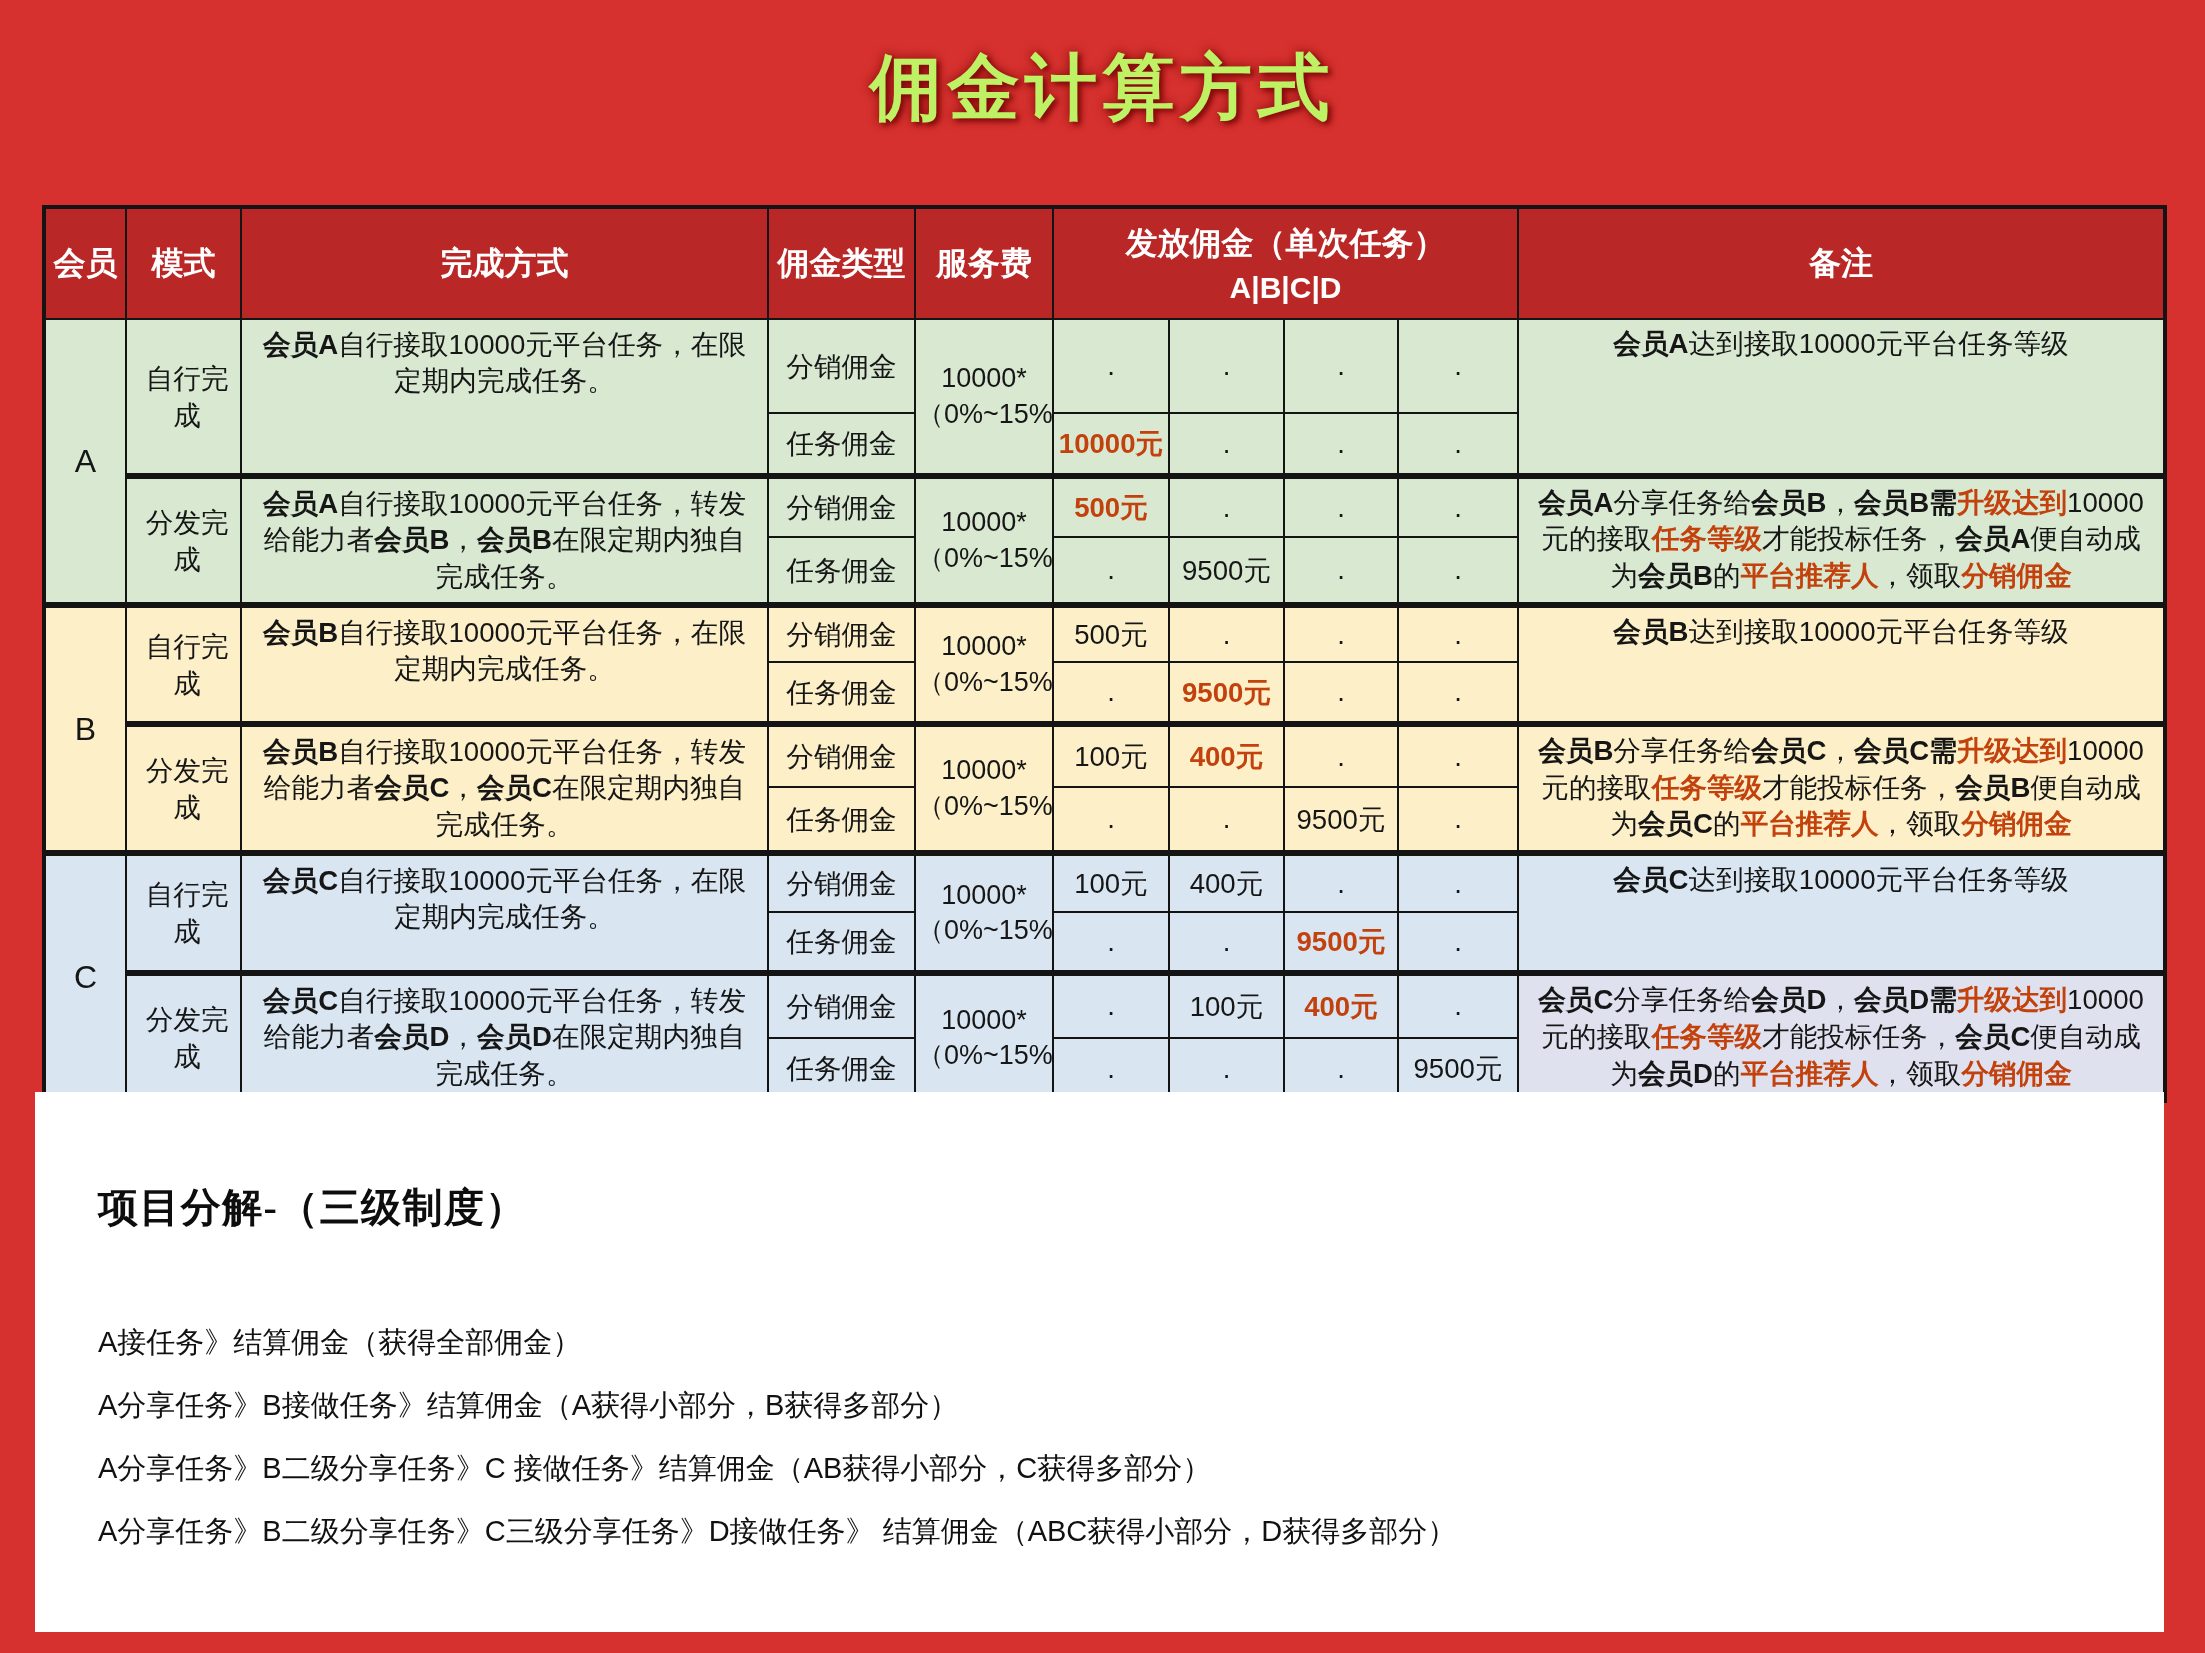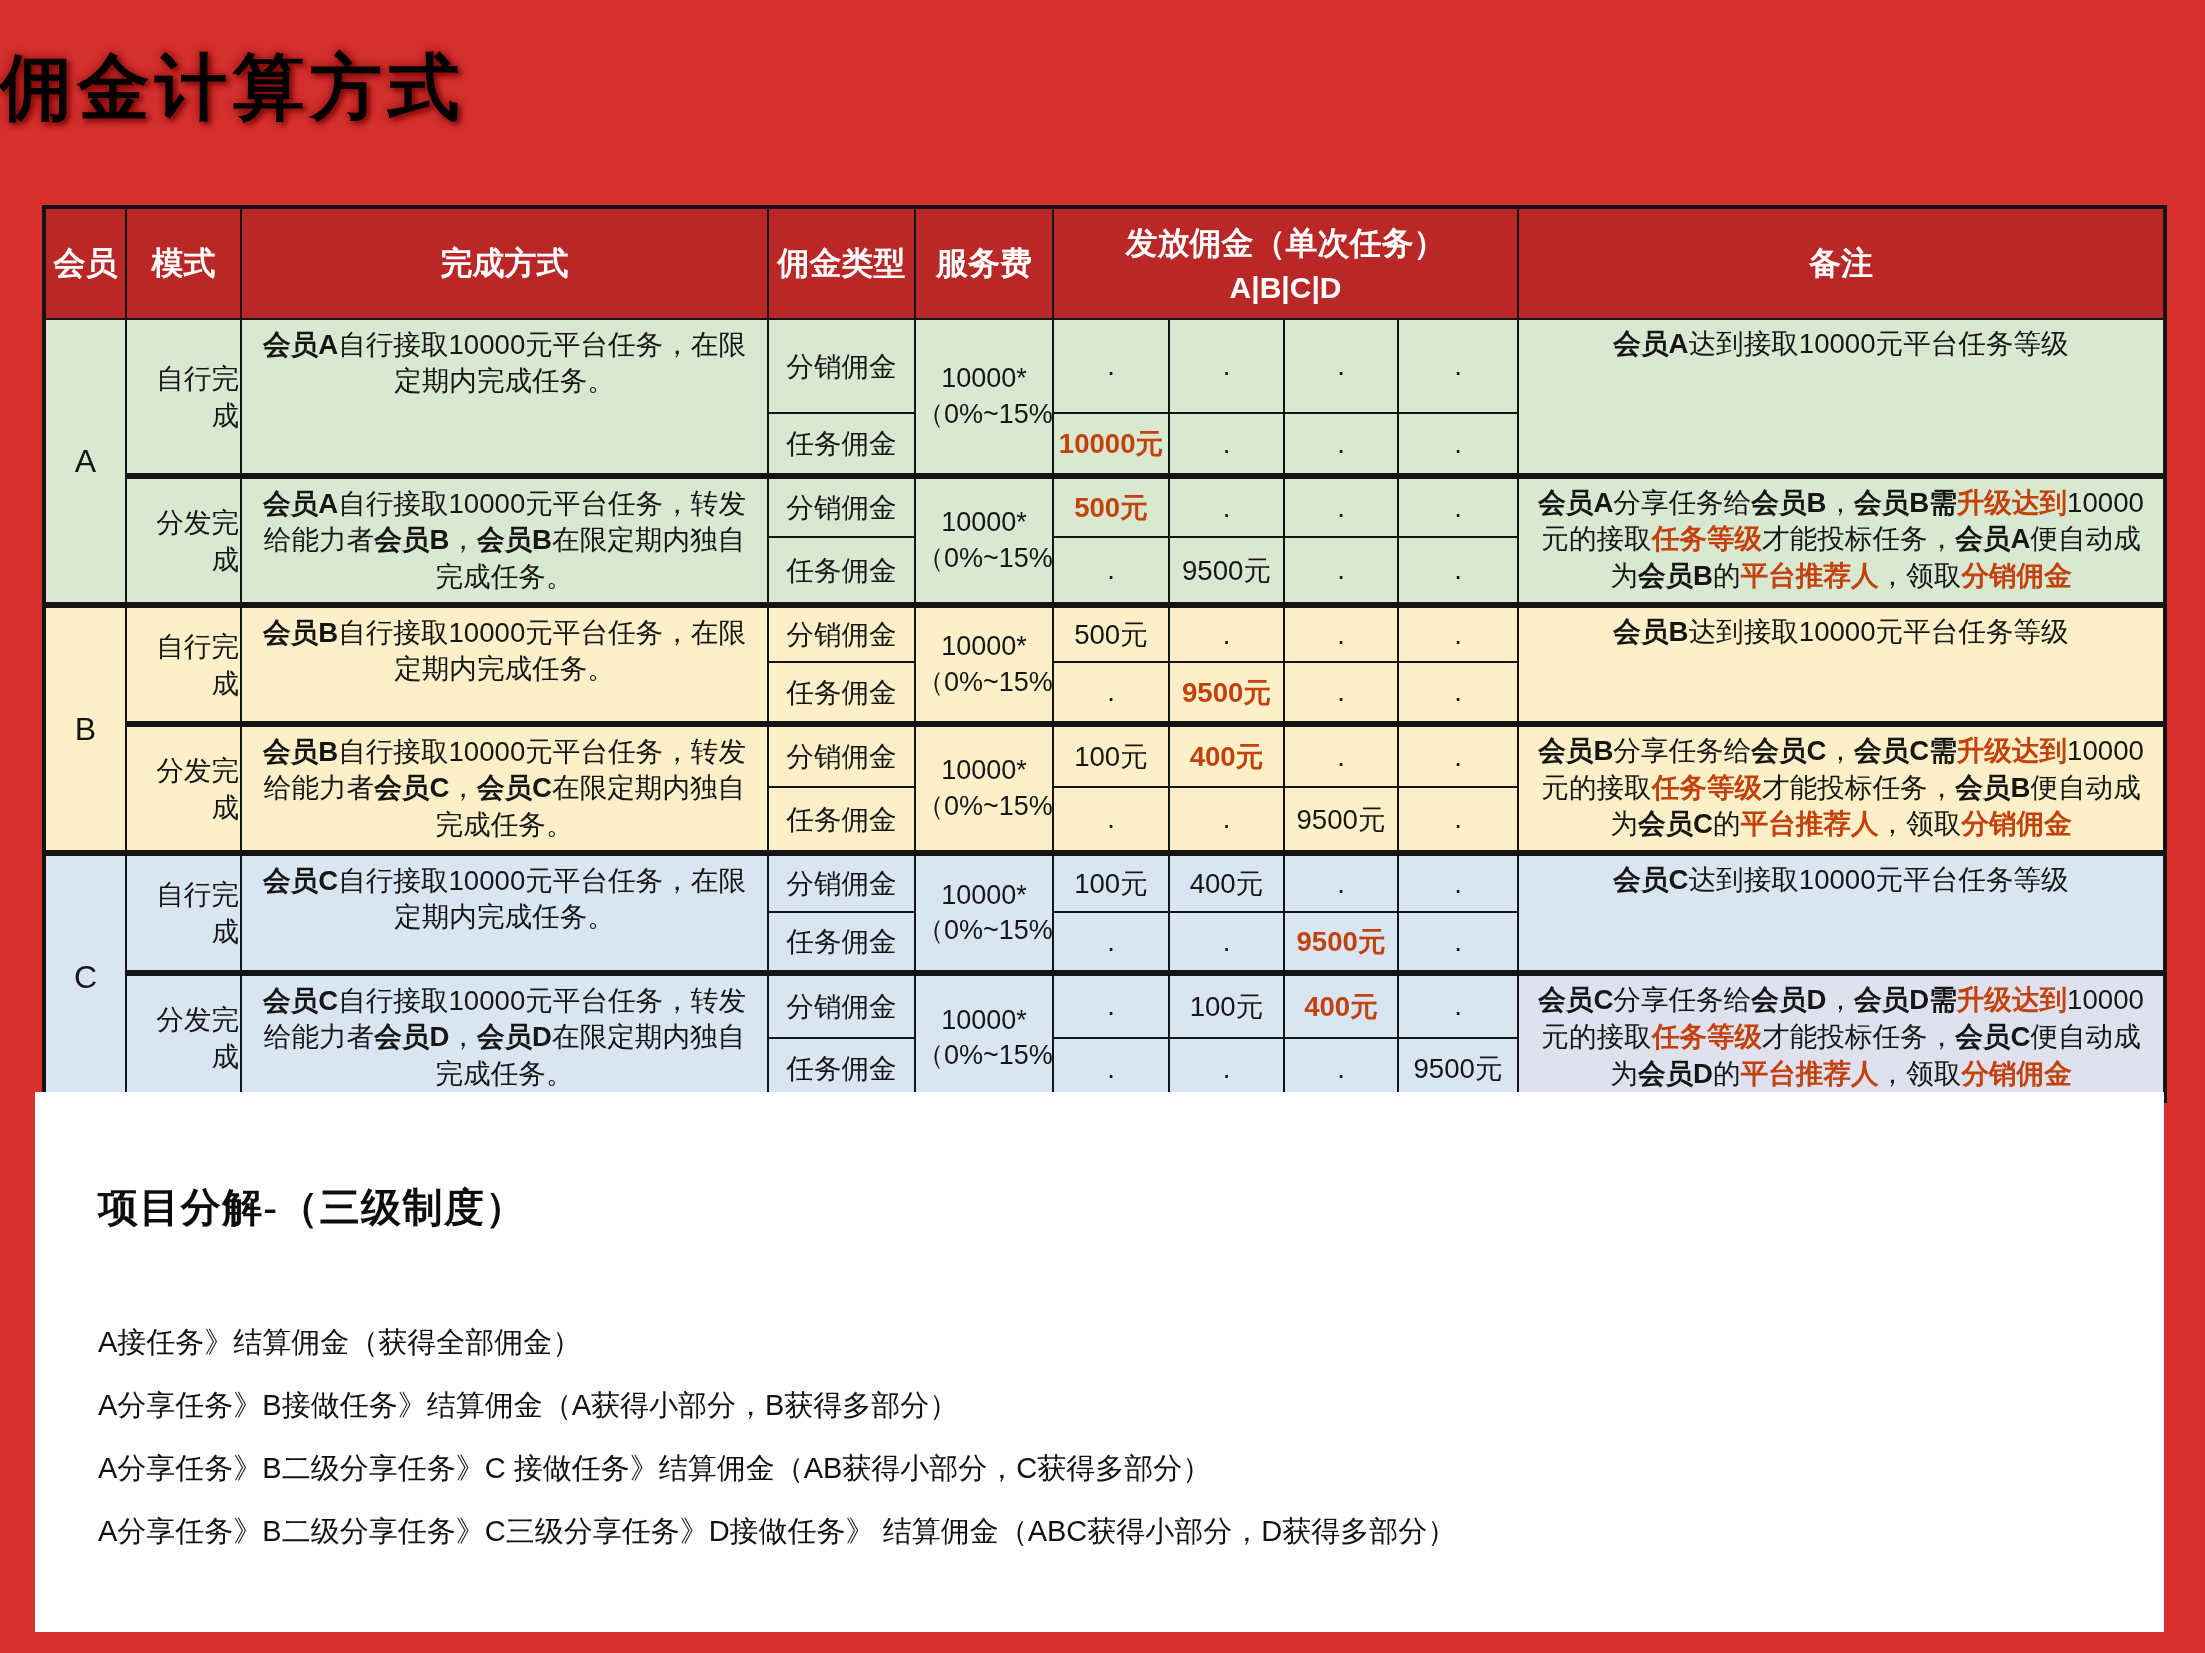--- a/index.html
+++ b/index.html
@@ -2,42 +2,42 @@
 <html style="font-size:11px"><head>
 <meta charset="utf-8">
 <style>
   html,body{margin:0;padding:0;}
   body{
     width:2205px;height:1654px;position:relative;overflow:hidden;
     background:#d6312e;
     font-family:"Liberation Sans","DejaVu Sans",sans-serif;
   }
   .page-title{
-    position:absolute;left:0;right:0;top:40px;text-align:left;
+    position:absolute;left:0;right:0;top:40px;text-align:center;
     font-family:"Liberation Serif","DejaVu Serif",serif;
-    font-weight:bold;font-size:72px;color:#000000;letter-spacing:5.5px;
+    font-weight:bold;font-size:72px;color:#bef264;letter-spacing:5.5px;
     text-shadow:0 0 11px rgba(125,8,8,.95),3.4px 3.4px 5.5px rgba(125,8,8,.85);
   }
   table.commission{
     position:absolute;left:42px;top:205px;width:2121px;
     border-collapse:collapse;table-layout:fixed;
     border:4.1px solid #141414;
   }
   table.commission th,table.commission td{
     border:2.8px solid #141414;overflow:hidden;
   }
   tr.sep td{border-top-width:6.2px;}
   th{
     background:#b92827;color:#ffffff;font-weight:bold;font-size:32px;
     text-align:center;vertical-align:middle;padding:0 2.8px;
   }
   .payout-sub{font-size:30px;margin-top:4.1px;}
   td{font-size:27.6px;color:#161616;vertical-align:middle;}
   td.member{text-align:center;font-size:32px;}
-  td.mode{text-align:right;padding-left:8.3px;}
+  td.mode{text-align:center;padding-left:8.3px;}
   td.desc{text-align:center;vertical-align:top;padding:6.9px 9.6px;line-height:1.32;}
   td.ctype{text-align:center;}
   td.fee{text-align:center;font-size:27px;line-height:1.3;}
   td.val{text-align:center;}
   td.remark{text-align:center;vertical-align:top;padding:5.5px 9.6px;line-height:1.34;}
   .ga{background:#d9e8d1;}
   .gb{background:#fdf0c8;}
   .gc{background:#d9e6f2;}
   .gcd{background:#dfe2ee;}
   .b{font-weight:bold;}

